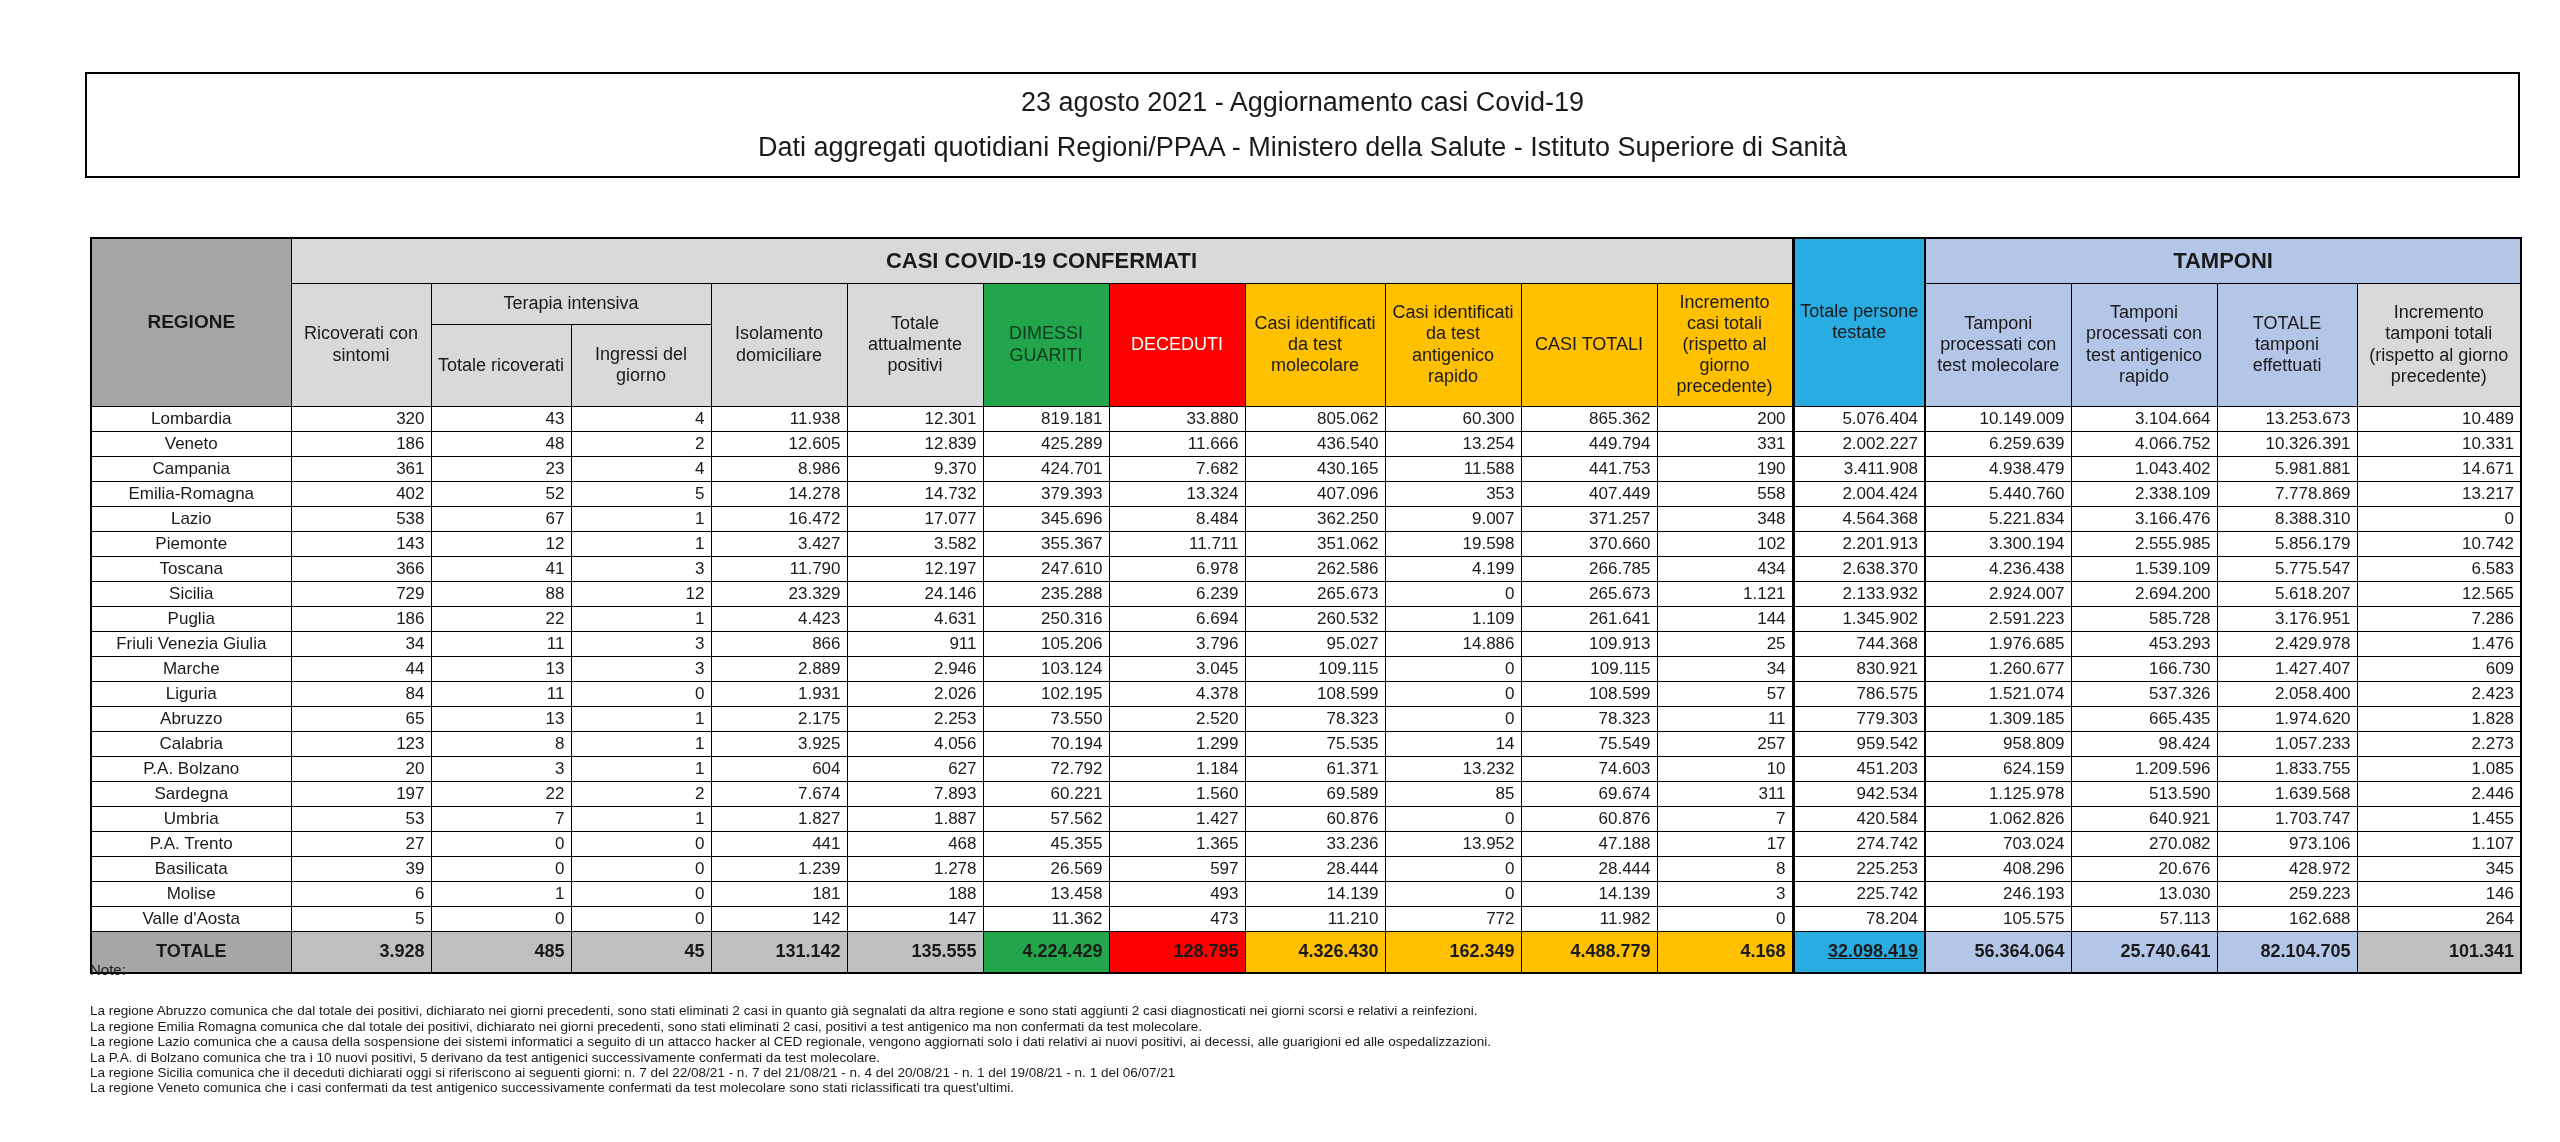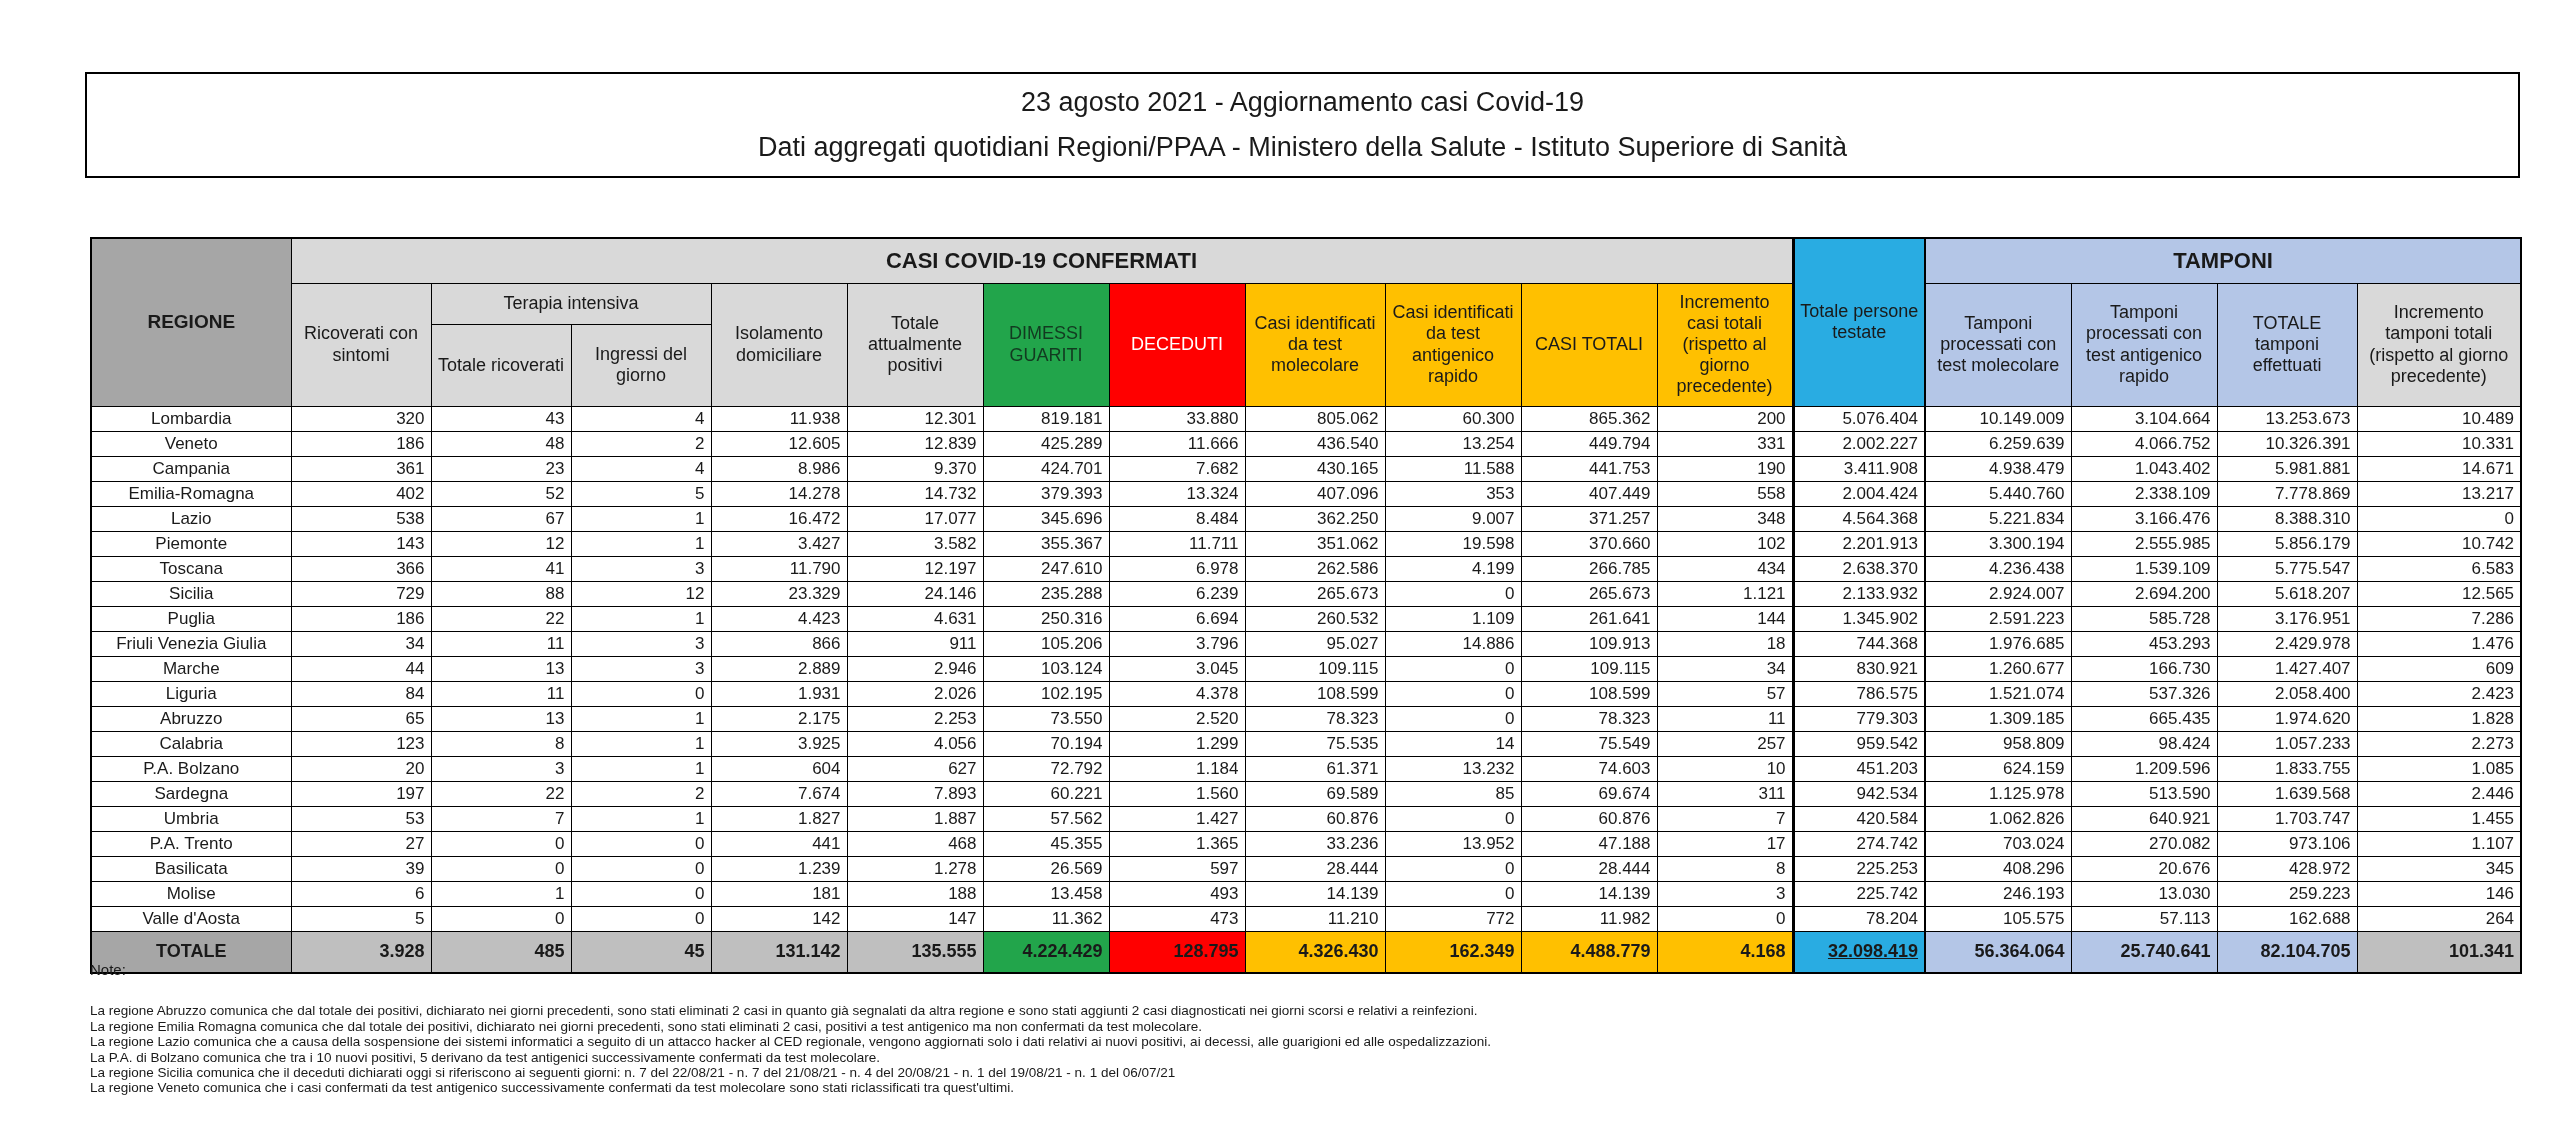--- a/index.html
+++ b/index.html
@@ -285,21 +285,21 @@
         <td>34</td>
         <td>11</td>
         <td>3</td>
         <td>866</td>
         <td>911</td>
         <td>105.206</td>
         <td>3.796</td>
         <td>95.027</td>
         <td>14.886</td>
         <td>109.913</td>
-        <td>18</td>
+        <td>25</td>
         <td class="sep">744.368</td>
         <td>1.976.685</td>
         <td>453.293</td>
         <td>2.429.978</td>
         <td>1.476</td>
       </tr>
       <tr>
         <td class="region">Marche</td>
         <td>44</td>
         <td>13</td>

